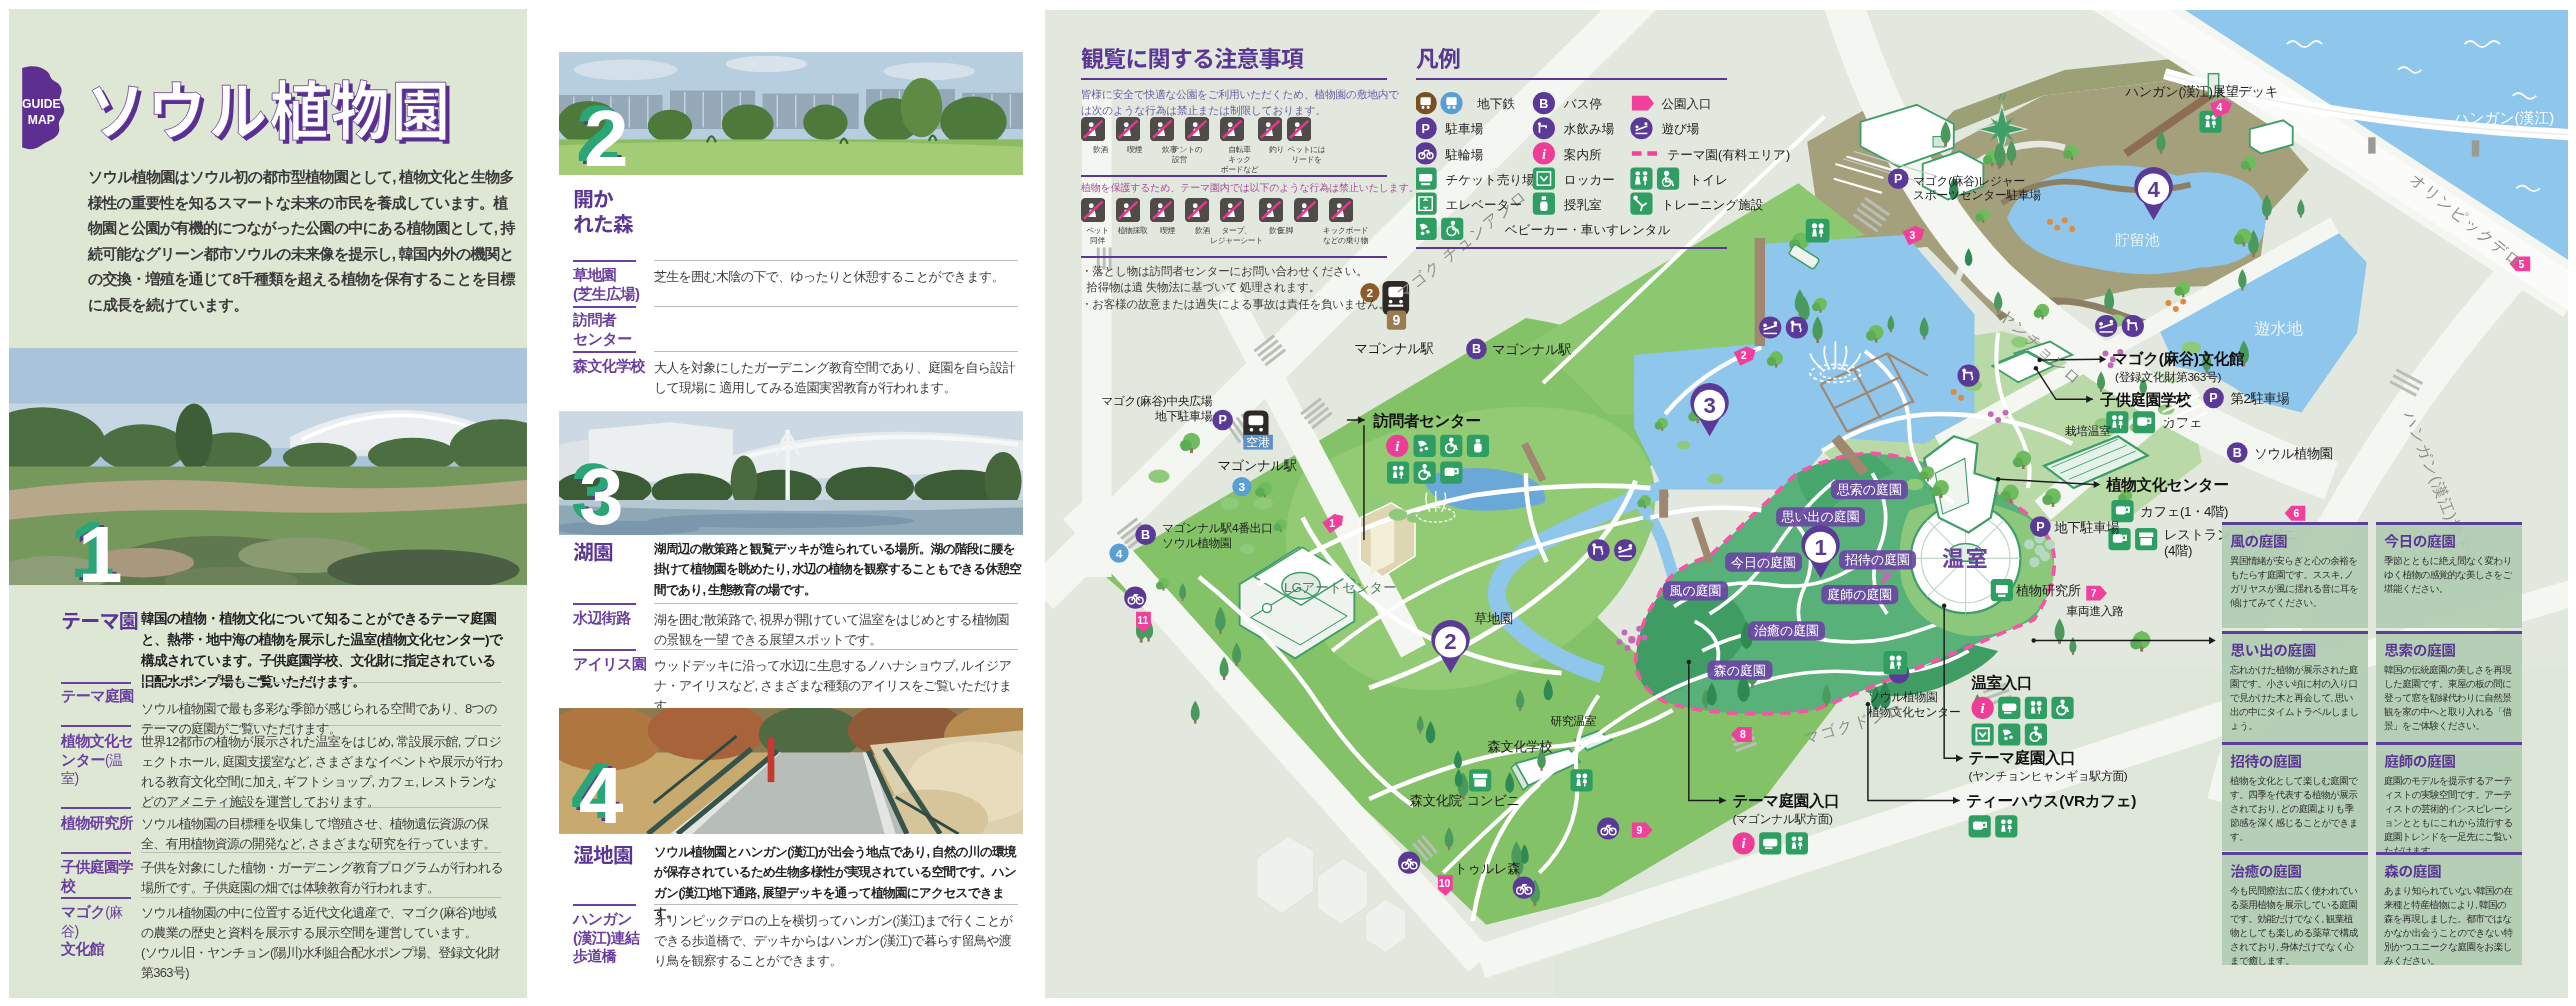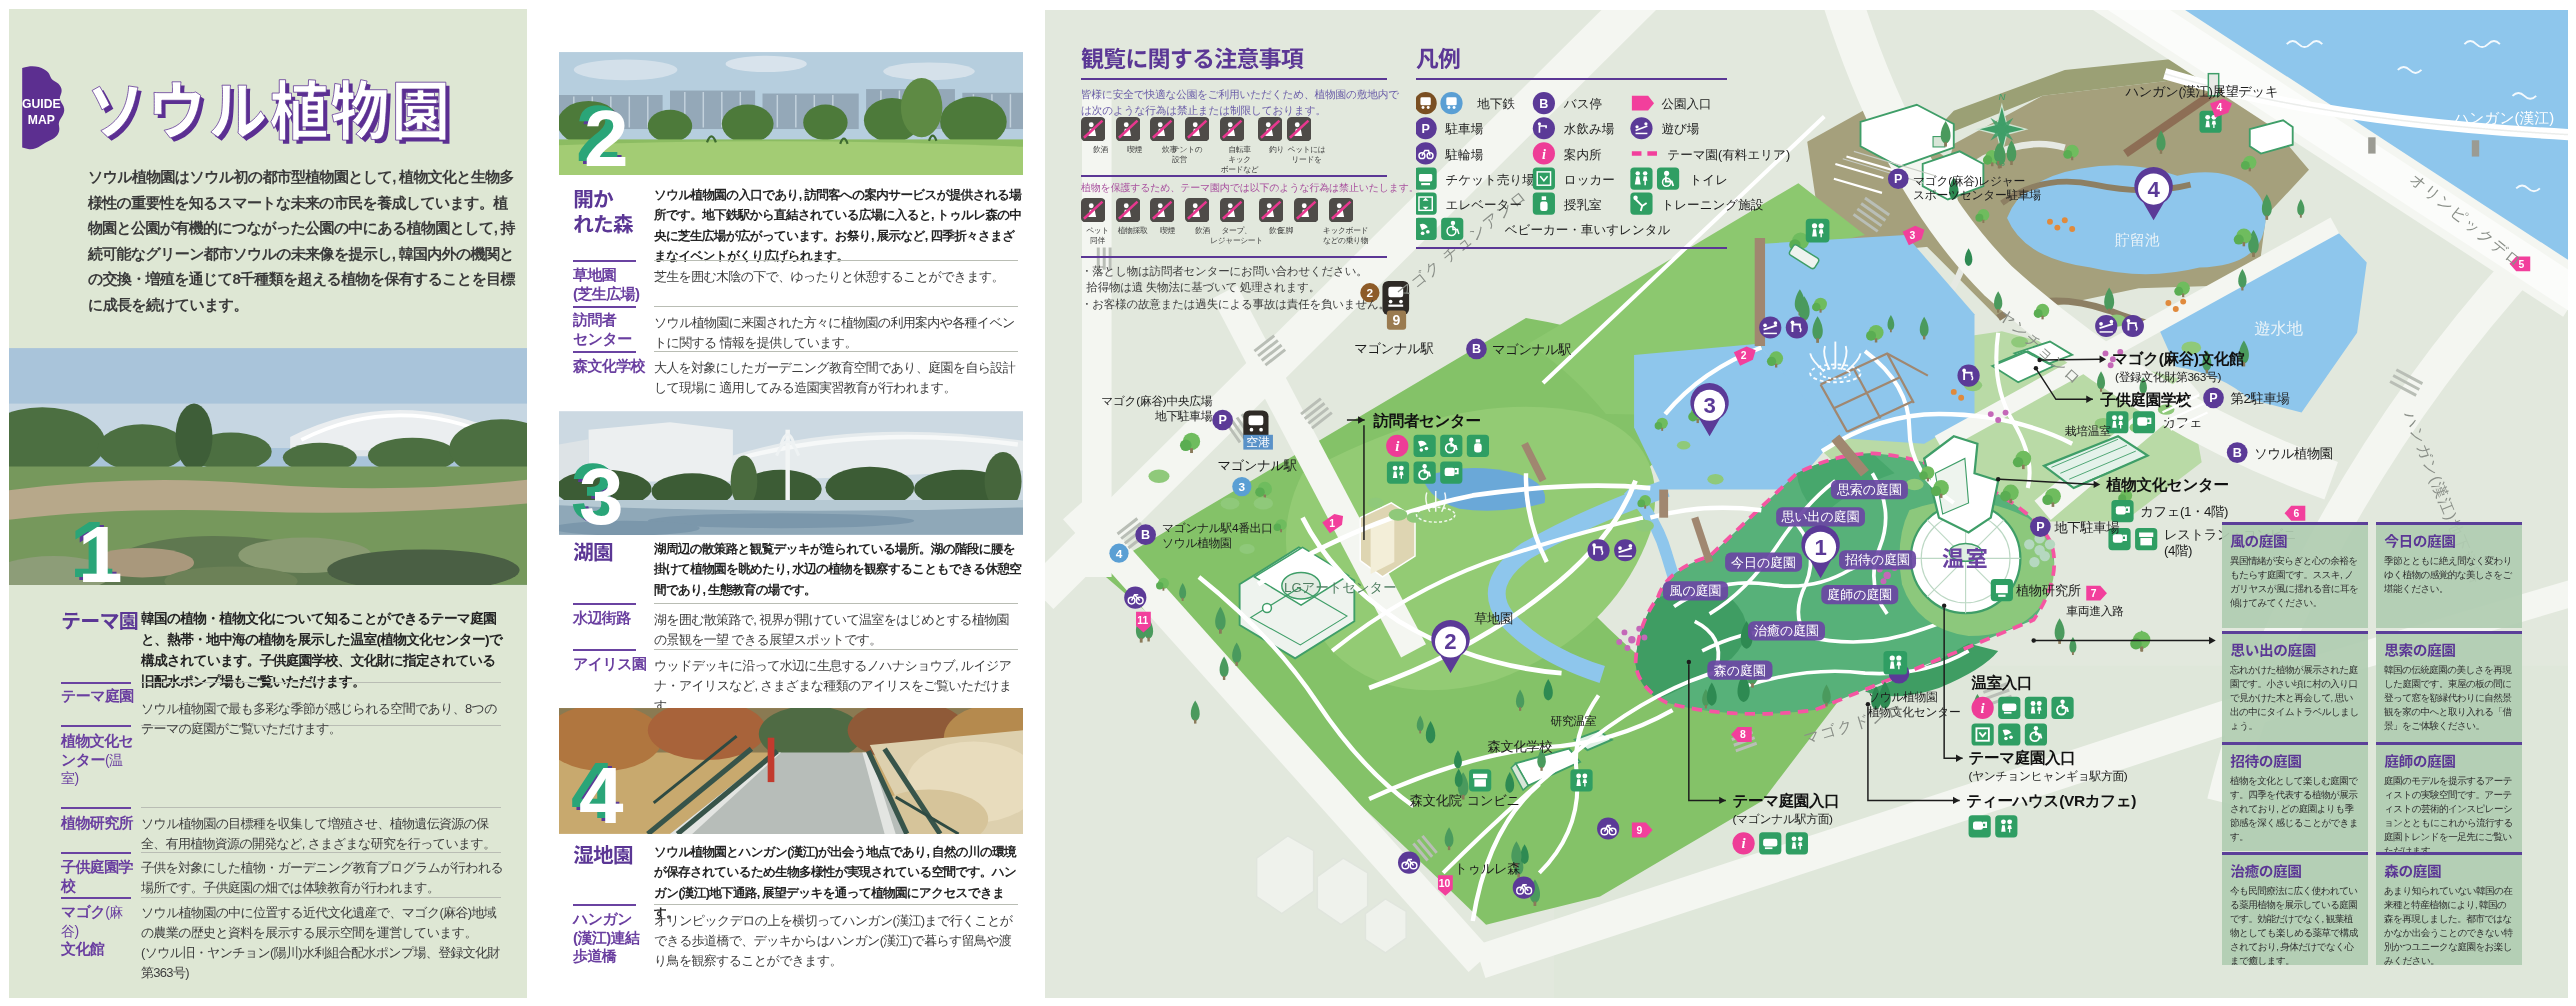--- a/index.html
+++ b/index.html
@@ -82,20 +82,21 @@
 <div class="sep" style="left:141px;top:807px;width:360px;"></div>
 <div class="psep" style="left:61px;top:852px;width:70px;"></div>
 <div class="sep" style="left:141px;top:852px;width:360px;"></div>
 <div class="psep" style="left:61px;top:897px;width:70px;"></div>
 <div class="sep" style="left:141px;top:897px;width:360px;"></div>
 
 <div class="lbl" style="left:61px;top:687px;width:78px;">テーマ庭園</div>
 <div class="txt" style="left:141px;top:687px;width:363px;margin-top:12px;">ソウル植物園で最も多彩な季節が感じられる空間であり、8つのテーマの庭園がご覧いただけます。</div>
 
 <div class="lbl" style="left:61px;top:732px;width:78px;">植物文化セ<br>ンター<span style="font-weight:normal;font-size:14px">(温室)</span></div>
+<div class="txt" style="left:141px;top:732px;width:363px;">世界12都市の植物が展示された温室をはじめ, 常設展示館, プロジェクトホール, 庭園支援室など, さまざまなイベントや展示が行われる教育文化空間に加え, ギフトショップ, カフェ, レストランなどのアメニティ施設を運営しております。</div>
 
 <div class="lbl" style="left:61px;top:814px;width:78px;">植物研究所</div>
 <div class="txt" style="left:141px;top:814px;width:363px;">ソウル植物園の目標種を収集して増殖させ、植物遺伝資源の保全、有用植物資源の開発など, さまざまな研究を行っています。</div>
 
 <div class="lbl" style="left:61px;top:858px;width:78px;">子供庭園学<br>校</div>
 <div class="txt" style="left:141px;top:858px;width:363px;">子供を対象にした植物・ガーデニング教育プログラムが行われる場所です。子供庭園の畑では体験教育が行われます。</div>
 
 <div class="lbl" style="left:61px;top:903px;width:78px;">マゴク<span style="font-weight:normal;font-size:14px">(麻谷)</span><br>文化館</div>
 <div class="txt" style="left:141px;top:903px;width:363px;">ソウル植物園の中に位置する近代文化遺産で、マゴク(麻谷)地域の農業の歴史と資料を展示する展示空間を運営しています。<br>(ソウル旧・ヤンチョン(陽川)水利組合配水ポンプ場、登録文化財第363号)</div>
 
@@ -127,31 +128,29 @@
 <path d="M0,126 Q300,114 627,128 L627,166 L0,166 Z" fill="#a3cc74"></path>
 <path d="M200,122 q6,-16 12,0 M380,124 q5,-14 10,0 M500,120 q5,-14 10,0" stroke="#3e6b30" stroke-width="3" fill="none"></path>
 </svg>
 
 <div class="num" style="left:584px;top:102px;">2</div>
 
 <svg class="abs" style="left:573px;top:186px;" width="63" height="53" viewBox="0 0 85 72">
       <path transform="translate(0,28)" d="M15.176 -8.68V-6.5520000000000005H12.6V-8.68ZM6.776 -6.5520000000000005V-3.8080000000000003H9.604000000000001C9.324 -2.38 8.568 -0.56 6.748 0.56C7.42 1.008 8.428 1.9040000000000001 8.904 2.492C11.284 0.868 12.236 -1.8760000000000001 12.516 -3.8080000000000003H15.176V1.988H18.144000000000002V-3.8080000000000003H21.252V-6.5520000000000005H18.144000000000002V-8.68H20.776V-11.312H7.196V-8.68H9.716000000000001V-6.5520000000000005ZM9.912 -16.716V-15.176H5.488V-16.716ZM9.912 -18.900000000000002H5.488V-20.328H9.912ZM22.624 -16.716V-15.092H18.06V-16.716ZM22.624 -18.900000000000002H18.06V-20.328H22.624ZM24.36 -22.708000000000002H14.868V-12.684000000000001H22.624V-1.428C22.624 -1.036 22.484 -0.868 22.064 -0.868C21.616 -0.84 20.216 -0.84 18.984 -0.896C19.432000000000002 -0.028 19.88 1.512 19.992 2.408C22.148 2.436 23.576 2.352 24.612000000000002 1.792C25.648 1.232 25.928 0.308 25.928 -1.4000000000000001V-22.708000000000002ZM2.212 -22.708000000000002V2.52H5.488V-12.768H13.048V-22.708000000000002Z M49.568 -19.488 46.236000000000004 -18.06C48.224000000000004 -15.596 50.212 -10.528 50.94 -7.42L54.496 -9.072000000000001C53.656 -11.732000000000001 51.304 -17.080000000000002 49.568 -19.488ZM28.568 -16.38 28.904 -12.572000000000001C29.744 -12.712 31.228 -12.908 32.012 -13.048L34.42 -13.328C33.412 -9.492 31.48 -3.8360000000000003 28.764 -0.168L32.403999999999996 1.288C34.980000000000004 -2.828 37.052 -9.464 38.116 -13.72C38.9 -13.776 39.6 -13.832 40.048 -13.832C41.812 -13.832 42.764 -13.524000000000001 42.764 -11.284C42.764 -8.512 42.4 -5.124 41.644 -3.528C41.196 -2.604 40.468 -2.324 39.544 -2.324C38.788 -2.324 37.192 -2.604 36.1 -2.912L36.716 0.784C37.668 0.98 38.984 1.176 40.076 1.176C42.176 1.176 43.744 0.56 44.668 -1.4000000000000001C45.872 -3.8360000000000003 46.263999999999996 -8.372 46.263999999999996 -11.676C46.263999999999996 -15.708 44.164 -17.024 41.196 -17.024C40.608000000000004 -17.024 39.768 -16.968 38.844 -16.912L39.432 -19.796C39.572 -20.496 39.768 -21.392 39.936 -22.12L35.763999999999996 -22.54C35.792 -20.776 35.568 -18.732 35.176 -16.632C33.748 -16.492 32.432 -16.408 31.564 -16.38C30.528 -16.352 29.576 -16.296 28.568 -16.38Z" fill="#5b3795"></path>
       <path transform="translate(0,62)" d="M7.6160000000000005 -20.188 7.5040000000000004 -18.032C6.3 -17.864 5.0680000000000005 -17.724 4.256 -17.668C3.2760000000000002 -17.612000000000002 2.632 -17.612000000000002 1.82 -17.64L2.184 -14.056000000000001L7.28 -14.728L7.140000000000001 -12.74C5.572 -10.388 2.744 -6.692 1.1480000000000001 -4.732L3.36 -1.68C4.34 -2.996 5.712 -5.04 6.888 -6.804L6.776 -0.644C6.776 -0.196 6.748 0.784 6.692 1.428H10.556000000000001C10.472 0.784 10.388 -0.224 10.36 -0.728C10.192 -3.36 10.192 -5.712 10.192 -8.008000000000001L10.248 -10.276C12.544 -12.796000000000001 15.568 -15.372 17.64 -15.372C18.816 -15.372 19.544 -14.672 19.544 -13.3C19.544 -10.752 18.536 -6.636 18.536 -3.584C18.536 -0.896 19.936 0.616 22.036 0.616C24.304000000000002 0.616 26.012 -0.252 27.3 -1.456L26.852 -5.404C25.564 -4.116 24.248 -3.388 23.212 -3.388C22.512 -3.388 22.148 -3.92 22.148 -4.648C22.148 -7.532 23.072 -11.648 23.072 -14.56C23.072 -16.912 21.7 -18.704 18.676000000000002 -18.704C15.96 -18.704 12.74 -16.436 10.528 -14.504L10.584 -15.120000000000001C11.06 -15.848 11.620000000000001 -16.772000000000002 12.012 -17.276L10.976 -18.62C11.172 -20.356 11.424 -21.784 11.592 -22.568L7.5040000000000004 -22.708000000000002C7.644 -21.84 7.6160000000000005 -21.0 7.6160000000000005 -20.188Z M41.924 -13.888V-10.584C43.688 -10.808 45.424 -10.892 47.328 -10.892C49.036 -10.892 50.744 -10.724 52.144000000000005 -10.556000000000001L52.228 -13.916C50.576 -14.084 48.896 -14.168000000000001 47.3 -14.168000000000001C45.507999999999996 -14.168000000000001 43.492000000000004 -14.028 41.924 -13.888ZM43.436 -6.832 40.104 -7.168C39.88 -6.048 39.6 -4.704 39.6 -3.416C39.6 -0.588 42.147999999999996 1.036 46.852000000000004 1.036C49.092 1.036 50.996 0.84 52.564 0.644L52.704 -2.94C50.688 -2.576 48.756 -2.352 46.879999999999995 -2.352C43.884 -2.352 43.044 -3.2760000000000002 43.044 -4.508C43.044 -5.124 43.212 -6.048 43.436 -6.832ZM33.132 -18.172C31.984 -18.172 31.032 -18.2 29.604 -18.368000000000002L29.688 -14.896C30.668 -14.84 31.732 -14.784 33.076 -14.784L34.924 -14.84L34.336 -12.488C33.3 -8.568 31.172 -2.688 29.492 0.112L33.384 1.428C34.952 -1.9040000000000001 36.828 -7.6160000000000005 37.836 -11.536L38.704 -15.120000000000001C40.552 -15.344000000000001 42.456 -15.652000000000001 44.135999999999996 -16.044V-19.544C42.596000000000004 -19.18 41.028 -18.872 39.46 -18.648L39.684 -19.712C39.796 -20.328 40.048 -21.588 40.272 -22.344L35.988 -22.68C36.072 -22.036 36.016 -20.888 35.903999999999996 -19.852L35.652 -18.256C34.784 -18.2 33.944 -18.172 33.132 -18.172Z M66.18 -23.856V-20.944H56.8V-18.004H63.072C61.056 -16.156 58.34 -14.644 55.512 -13.804C56.184 -13.188 57.136 -11.984 57.584 -11.200000000000001C60.86 -12.432 63.912 -14.504 66.18 -17.052V-11.200000000000001H69.54V-17.136C71.92 -14.56 75.14 -12.46 78.47200000000001 -11.284C78.976 -12.124 79.9 -13.412 80.628 -14.056000000000001C77.688 -14.812000000000001 74.804 -16.268 72.62 -18.004H79.396V-20.944H69.54V-23.856ZM60.02 -12.124V-9.128H55.26V-6.216H58.816C57.724000000000004 -4.452 56.24 -2.884 54.644 -1.8760000000000001C55.12 -1.008 55.82 0.308 56.072 1.26C57.612 0.28 58.928 -1.288 60.02 -3.08V2.492H63.156V-2.688C63.856 -2.016 64.528 -1.344 64.92 -0.896L66.88 -3.36C66.32 -3.7800000000000002 64.248 -5.152 63.156 -5.796V-6.216H66.824V-9.128H63.156V-12.124ZM72.116 -12.124V-9.128H67.664V-6.216H70.464C69.232 -4.032 67.468 -2.1 65.452 -1.008C66.124 -0.448 67.076 0.7000000000000001 67.524 1.428C69.344 0.224 70.884 -1.596 72.116 -3.724V2.492H75.30799999999999V-3.7520000000000002C76.428 -1.708 77.772 0.14 79.172 1.372C79.732 0.504 80.79599999999999 -0.7000000000000001 81.55199999999999 -1.316C79.816 -2.436 78.08 -4.256 76.792 -6.216H80.824V-9.128H75.30799999999999V-12.124Z" fill="#5b3795"></path>
     </svg>
-<div class="abs" style="left:654px;top:185px;width:371px;font-size:12.6px;line-height:20.3px;font-weight:bold;color:#242424;letter-spacing:-0.7px;">ソウル植物園の入口であり, 訪問客への案内サービスが提供される場所です。地下鉄駅から直結されている広場に入ると, トゥルレ森の中央に芝生広場が広がっています。お祭り, 展示など, 四季折々さまざまなイベントがくり広げられます。</div>
 <div class="psep" style="left:573px;top:260px;width:63px;"></div>
     <div class="sep" style="left:654px;top:260px;width:364px;"></div>
 
 <div class="lbl" style="left:573px;top:266px;">草地園<br><span style="font-size:15px">(芝生広場)</span></div>
 <div class="txt" style="left:654px;top:267px;width:367px;">芝生を囲む木陰の下で、ゆったりと休憩することができます。</div>
 <div class="psep" style="left:573px;top:306px;width:63px;"></div>
     <div class="sep" style="left:654px;top:306px;width:364px;"></div>
 
 <div class="lbl" style="left:573px;top:311px;">訪問者<br>センター</div>
-<div class="txt" style="left:654px;top:313px;width:367px;">ソウル植物園に来園された方々に植物園の利用案内や各種イベントに関する 情報を提供しています。</div>
 <div class="psep" style="left:573px;top:351px;width:63px;"></div>
     <div class="sep" style="left:654px;top:351px;width:364px;"></div>
 
 <div class="lbl" style="left:573px;top:357px;">森文化学校</div>
 <div class="txt" style="left:654px;top:358px;width:367px;">大人を対象にしたガーデニング教育空間であり、庭園を自ら設計して現場に 適用してみる造園実習教育が行われます。</div>
 
 <svg class="abs" style="left:559px;top:411px;" width="464" height="124" viewBox="0 0 627 167">
 <rect width="627" height="167" fill="#ccd9e2"></rect>
 <path d="M40,25 L150,15 L235,25 L235,95 L40,95 Z" fill="#eceff0"></path>
 <path d="M0,45 L40,38 L40,95 L0,95 Z" fill="#dde3e6"></path>

